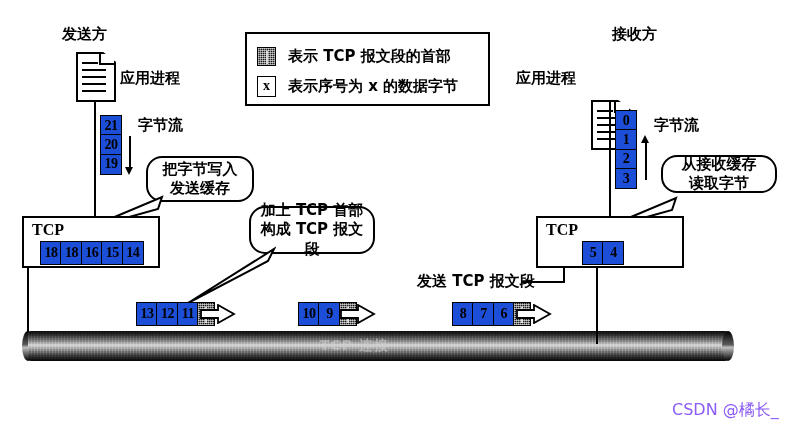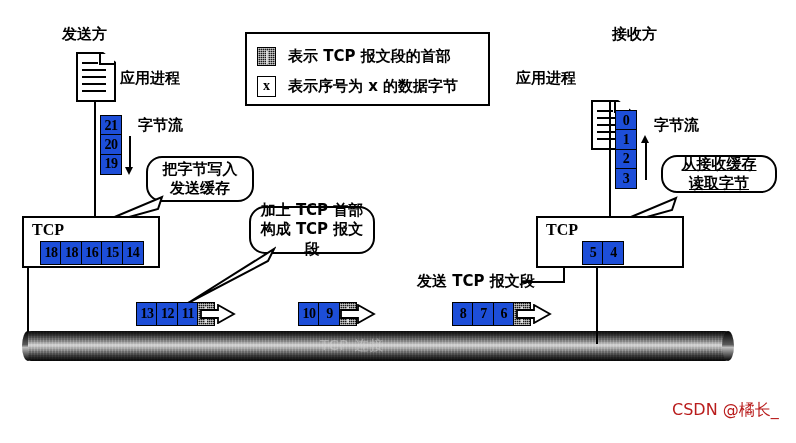--- a/index.html
+++ b/index.html
@@ -109,39 +109,39 @@
   }
   .pipe .noise{
     position:absolute;left:0;top:0;width:100%;height:100%;border-radius:3px;
     background:
       repeating-linear-gradient(90deg,rgba(255,255,255,.10) 0 1px,rgba(0,0,0,.10) 1px 3px),
       repeating-linear-gradient(0deg,rgba(255,255,255,.05) 0 1px,rgba(0,0,0,.06) 1px 2px);
     mix-blend-mode:overlay;
   }
   .pipe .ptext{
     position:absolute;left:46px;top:50%;transform:translateY(-50%);
-    font-size:14px;font-weight:400;color:#cfcfcf;opacity:.55;letter-spacing:1px;
+    font-size:14px;font-weight:700;color:#cfcfcf;opacity:.55;letter-spacing:1px;
     font-family:"DejaVu Sans","Liberation Sans",sans-serif;white-space:nowrap;
   }
   .cap-l,.cap-r{position:absolute;top:0;height:100%;width:12px;}
   .cap-l{left:-6px;border-radius:50%;
     background:linear-gradient(180deg,#000 0%,#5a5a5a 45%,#bdbdbd 55%,#000 100%);}
   .cap-r{right:-6px;border-radius:50%;
     background:linear-gradient(180deg,#000 0%,#5a5a5a 45%,#bdbdbd 55%,#000 100%);}
 
   
   .vline{position:absolute;width:1.6px;background:#000;}
 
   
   .arrow-down,.arrow-up{position:absolute;width:0;height:0;}
   .arrow-down{border-left:4.5px solid transparent;border-right:4.5px solid transparent;border-top:8px solid #000;}
   .arrow-up{border-left:4.5px solid transparent;border-right:4.5px solid transparent;border-bottom:8px solid #000;}
 
   .caption{position:absolute;font-size:16px;font-weight:700;white-space:nowrap;}
-  .watermark{position:absolute;font-size:16px;color:#b91c1c;white-space:nowrap;
+  .watermark{position:absolute;font-size:16px;color:#8b5cf6;white-space:nowrap;
     font-family:"DejaVu Sans","Liberation Sans",sans-serif;text-align:right;}
 </style>
 </head>
 <body>
 
 <div class="stage">
 
   <div class="abs lbl cn" style="left:62px;top:26px;">发送方</div>
 
   <div class="abs docicon" style="left:76px;top:52px;">
@@ -266,21 +266,21 @@
   <div class="vstack" style="left:615px;top:110px;">
     <div class="cell">0</div>
     <div class="cell">1</div>
     <div class="cell">2</div>
     <div class="cell">3</div>
   </div>
   <div class="abs lbl cn" style="left:654px;top:117px;">字节流</div>
   <div class="vline" style="left:645px;top:142px;height:38px;"></div>
   <div class="arrow-up" style="left:641px;top:135px;"></div>
 
-  <div class="bubble cn" style="left:661px;top:155px;width:116px;height:38px;text-decoration:underline;">
+  <div class="bubble cn" style="left:661px;top:155px;width:116px;height:38px;">
     <span>从接收缓存</span>
     <span>读取字节</span>
   </div>
   <svg class="tail" style="left:598px;top:194px;" width="80" height="38">
     <polygon points="78,4 74,16 2,36" fill="#ffffff" stroke="#000" stroke-width="2"></polygon>
   </svg>
 
   <div class="tcpbox" style="left:536px;top:216px;width:148px;height:52px;">
     <div class="cap">TCP</div>
   </div>

